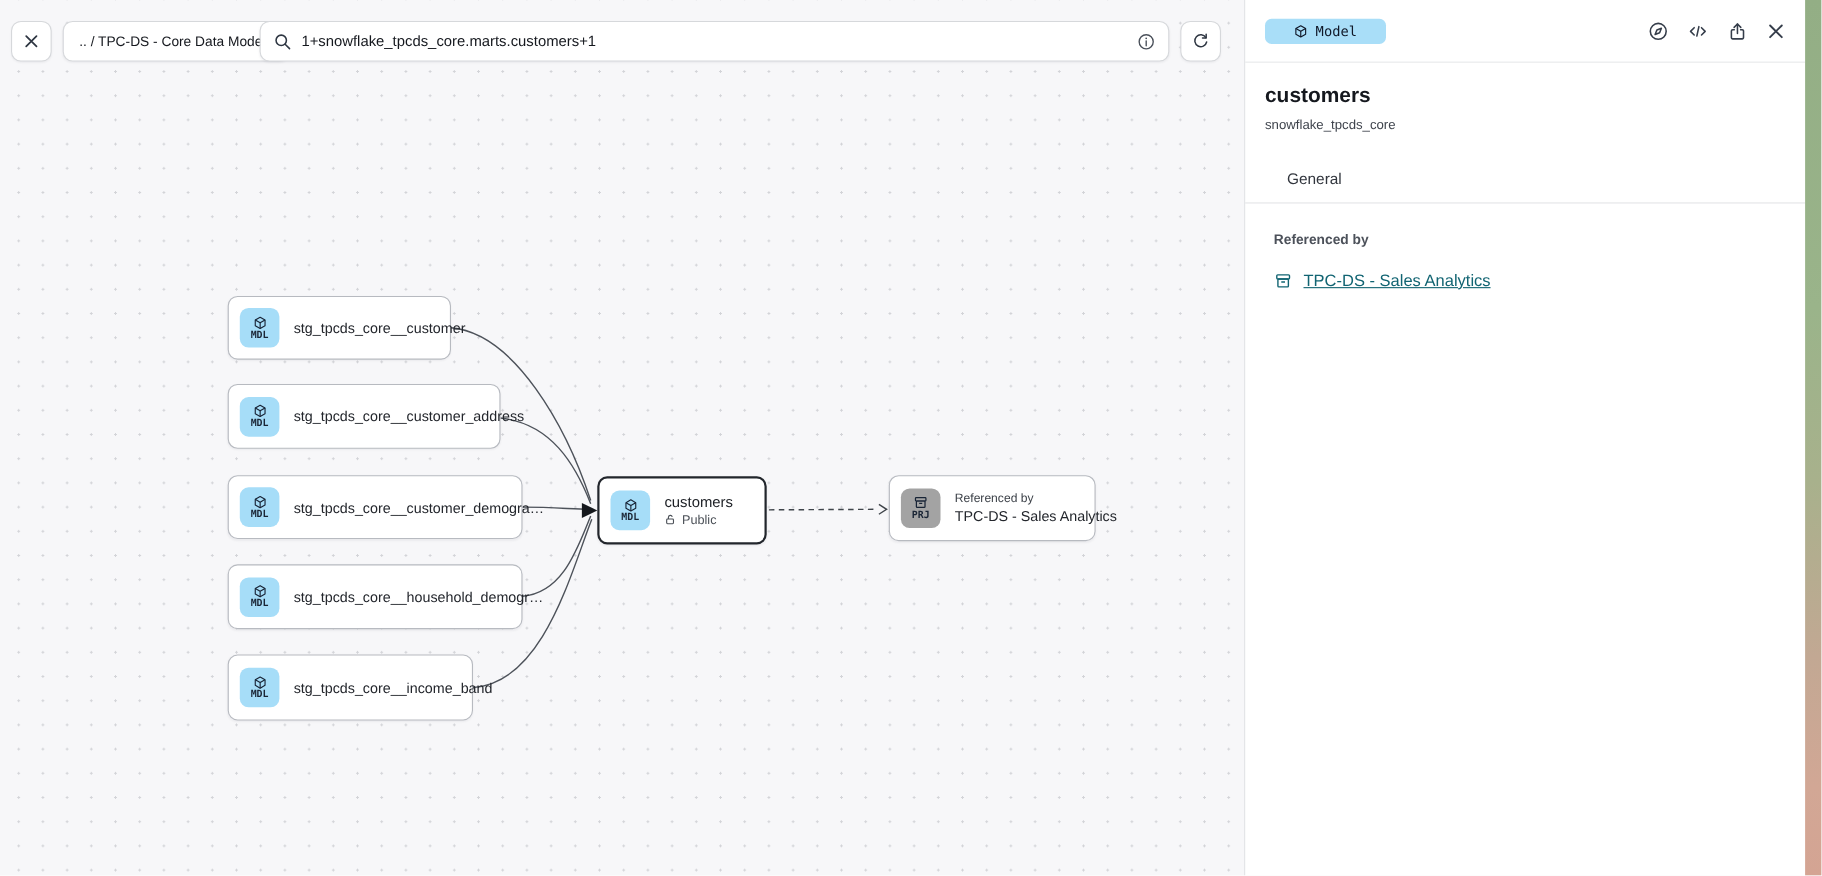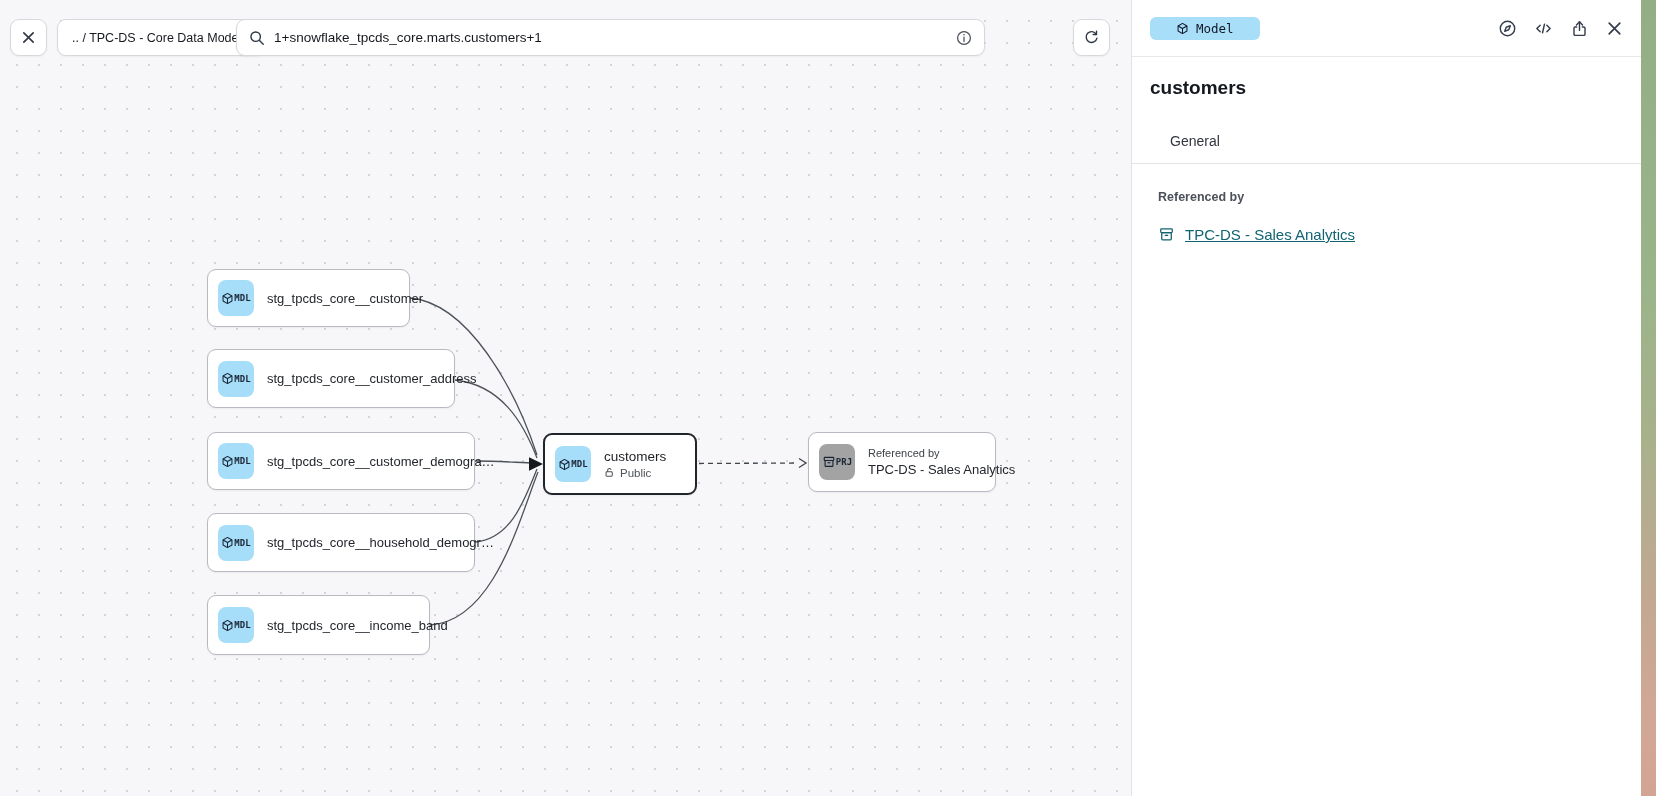--- a/index.html
+++ b/index.html
@@ -16,21 +16,21 @@
   .edges { position:absolute; left:0; top:0; width:1131px; height:796px; pointer-events:none; }
 
   .node {
     position:absolute; background:#fff; border:1px solid #b7bac0; border-radius:9px;
     display:flex; align-items:center; gap:13px; padding:0 14px 0 10px;
     box-shadow:0 1px 2px rgba(20,24,32,.05); cursor:pointer;
   }
   .node.selected { border:2px solid #22262c; }
   .chip {
     width:36px; height:36px; border-radius:8px; flex:none;
-    display:flex; flex-direction:row; align-items:center; justify-content:center;
+    display:flex; flex-direction:column; align-items:center; justify-content:center;
     color:#182436;
   }
   .chip.mdl { background:#a6ddf8; }
   .chip.prj { background:#a3a3a3; }
   .chip .chip-label { font-family:"DejaVu Sans Mono",monospace; font-size:9px; font-weight:bold; line-height:1; margin-top:1px; color:#1b2636; }
   .node-label { font-size:13px; color:#23262c; white-space:nowrap; }
   .node-col { display:flex; flex-direction:column; gap:3px; }
   .node-title { font-size:13.5px; font-weight:500; color:#1c1f24; }
   .node-sub { display:flex; align-items:flex-start; gap:5px; font-size:11.5px; color:#4c5158; }
   .node-kicker { font-size:11px; color:#3d4249; }
@@ -208,21 +208,21 @@
     <button class="ctl" style="left:10px; top:19px; width:37px; height:37px;">
       <svg class="icon" width="15" height="15" viewBox="0 0 16 16" fill="none" stroke="#2e3642" stroke-width="1.7" stroke-linecap="round">
           <path d="M3 3 L13 13 M13 3 L3 13"></path>
         </svg>
     </button>
 
     <div class="ctl breadcrumb-chip" style="left:57px; top:19px; height:37px;">
       <span>.. / TPC-DS - Core Data Models</span>
     </div>
 
-    <div class="ctl searchbar" style="left:236px; top:19px; width:749px; height:37px;">
+    <div class="ctl searchbar" style="left:236px; top:19px; width:827px; height:37px;">
       <svg class="icon" width="16" height="16" viewBox="0 0 18 18" fill="none" stroke="#2e3642" stroke-width="1.6" stroke-linecap="round">
           <circle cx="7.5" cy="7.5" r="5.3"></circle>
           <path d="M11.5 11.5 L16 16"></path>
         </svg>
       <input type="text" value="1+snowflake_tpcds_core.marts.customers+1" style="">
       <svg class="icon" width="16" height="16" viewBox="0 0 18 18" fill="none" stroke="#4a505a" stroke-width="1.4">
           <circle cx="9" cy="9" r="7.2"></circle>
           <path d="M9 8 V13" stroke-linecap="round"></path>
           <circle cx="9" cy="5.4" r="0.9" fill="#4a505a" stroke="none"></circle>
         </svg>
@@ -271,20 +271,21 @@
         <button class="hdr-btn">
           <svg class="icon" width="17" height="17" viewBox="0 0 16 16" fill="none" stroke="#353d4a" stroke-width="1.6" stroke-linecap="round">
               <path d="M3 3 L13 13 M13 3 L3 13"></path>
             </svg>
         </button>
       </span>
     </div>
 
     <div class="title-block">
       <div class="panel-title">customers</div>
+      <div class="panel-subtitle">snowflake_tpcds_core</div>
     </div>
 
     <div class="tabs">
       <div class="tab">
         <span>General</span>
       </div>
     </div>
 
     <div class="panel-content">
       <div class="section-label">Referenced by</div>

